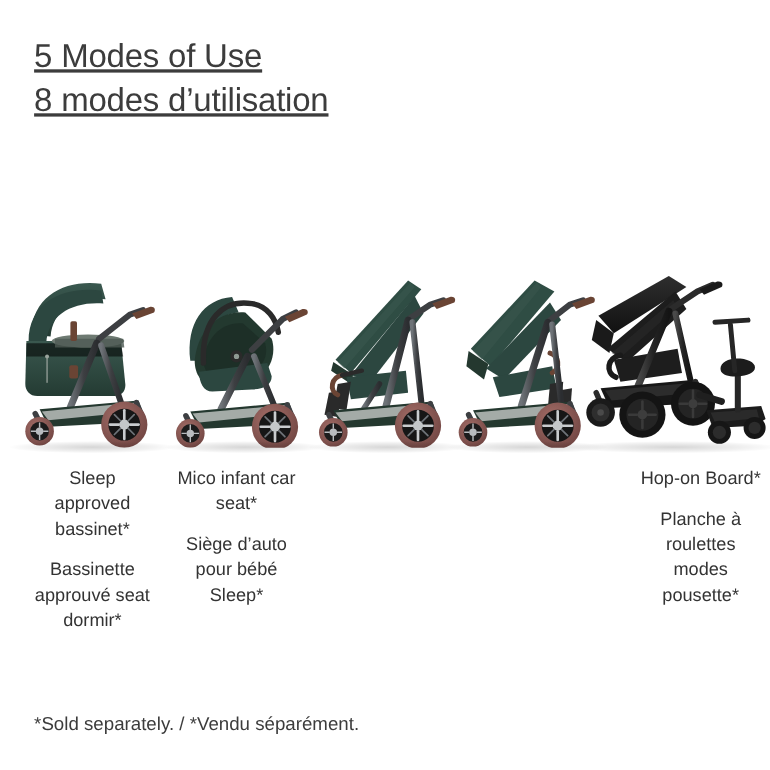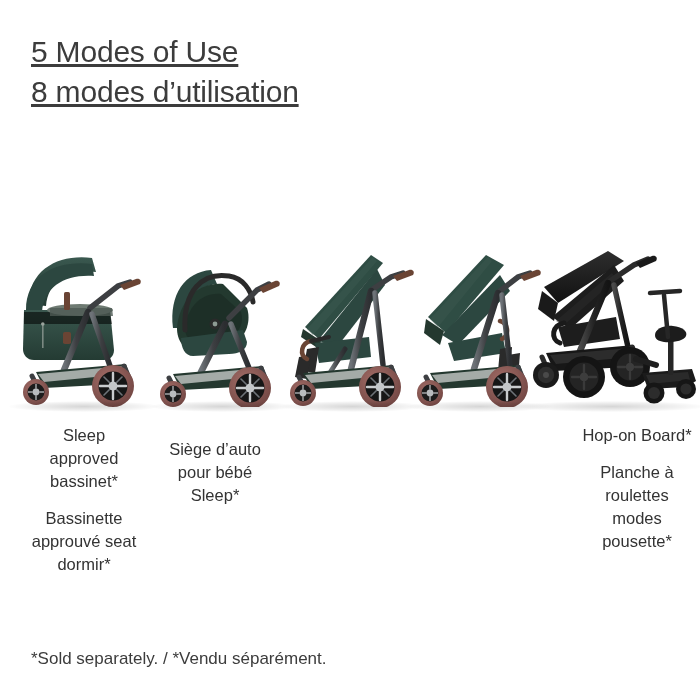--- a/index.html
+++ b/index.html
@@ -416,20 +416,21 @@
   </div>
 
   <div class="captions">
 
     <div class="caption-col" style="left:28px;width:112px;">
       <div class="cap-block en">Sleep approved bassinet*</div>
       <div class="cap-block fr">Bassinette approuvé seat dormir*</div>
     </div>
 
     <div class="caption-col" style="left:152px;width:126px;">
+      <div class="cap-block en">Mico infant car seat*</div>
       <div class="cap-block fr">Siège d’auto pour bébé Sleep*</div>
     </div>
 
     <div class="caption-col" style="left:580px;width:114px;">
       <div class="cap-block en">Hop-on Board*</div>
       <div class="cap-block fr">Planche à roulettes modes pousette*</div>
     </div>
 
   </div>
 

